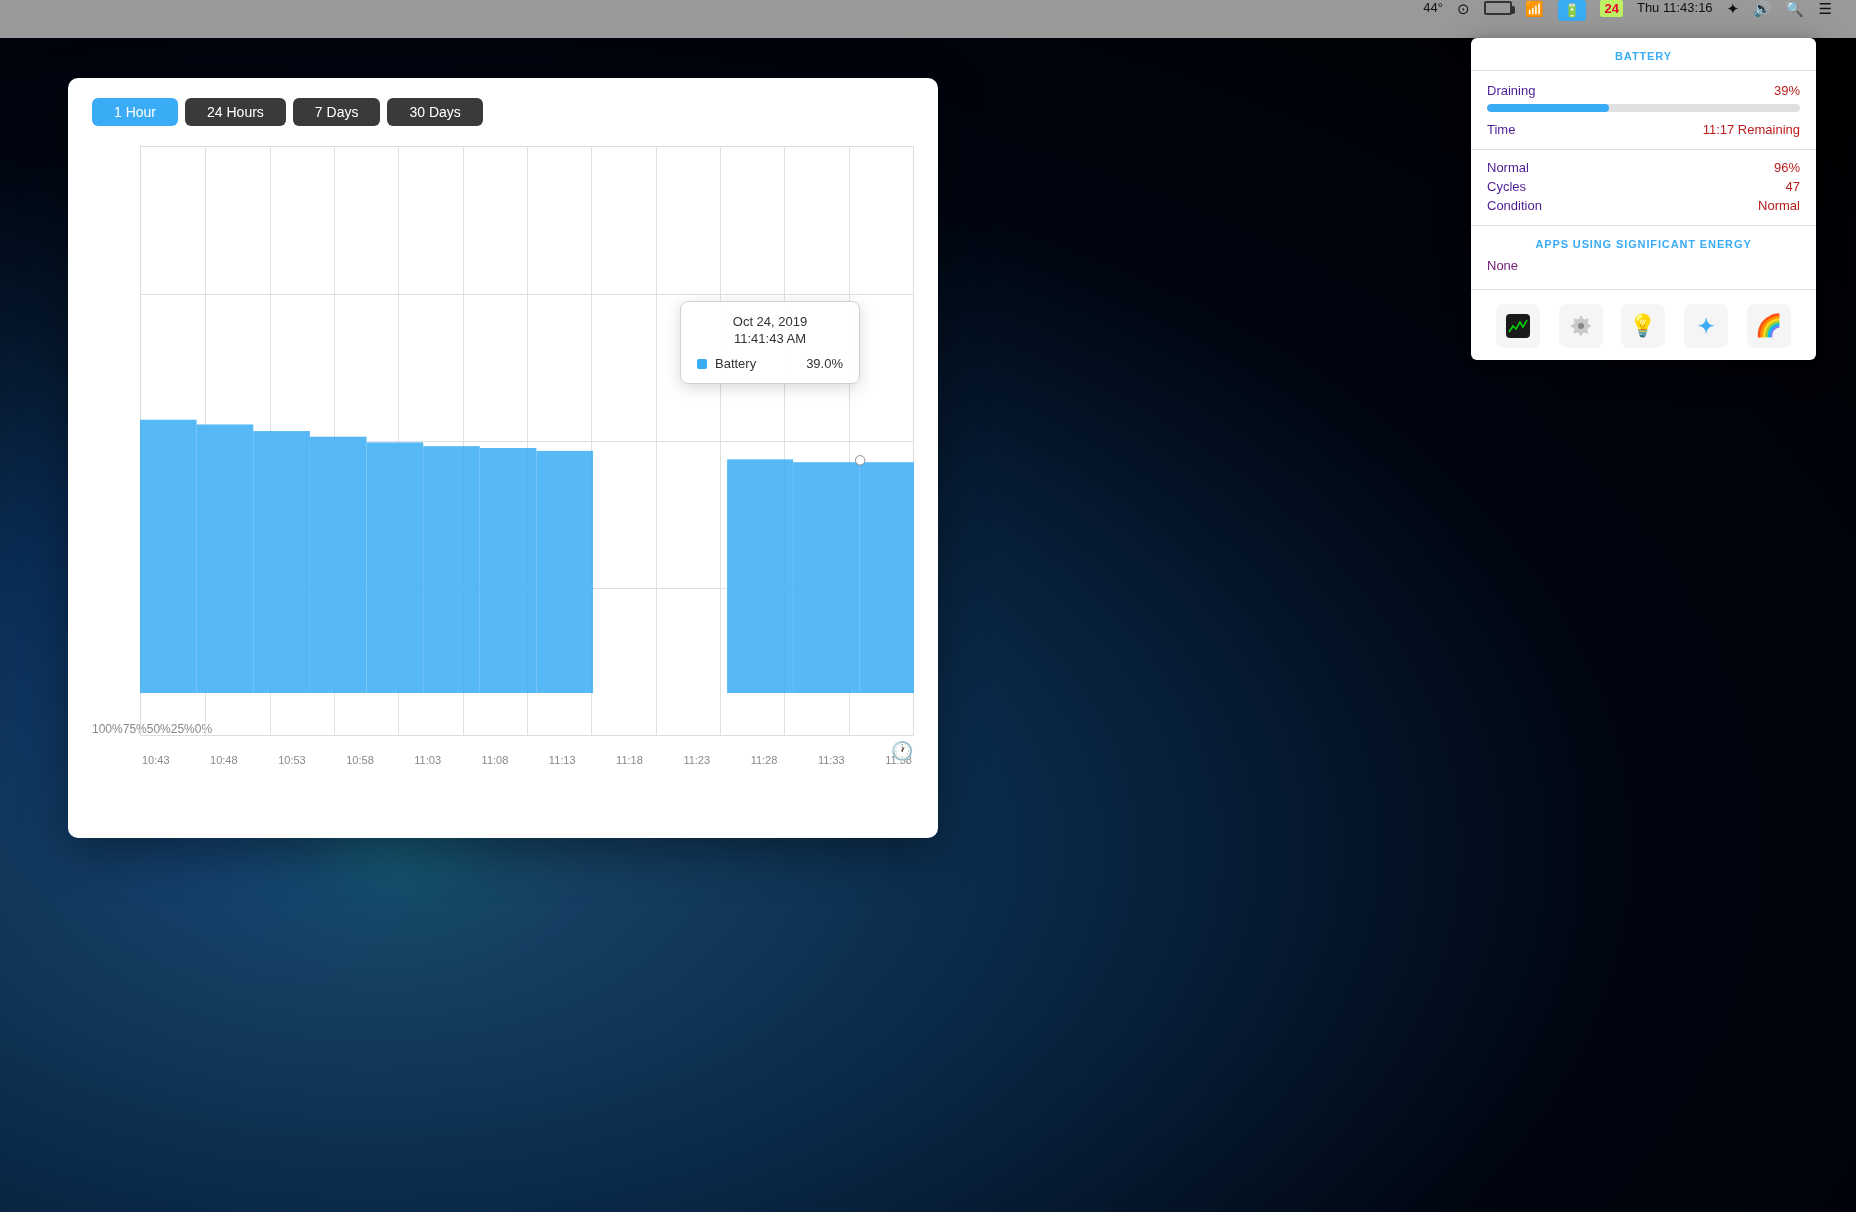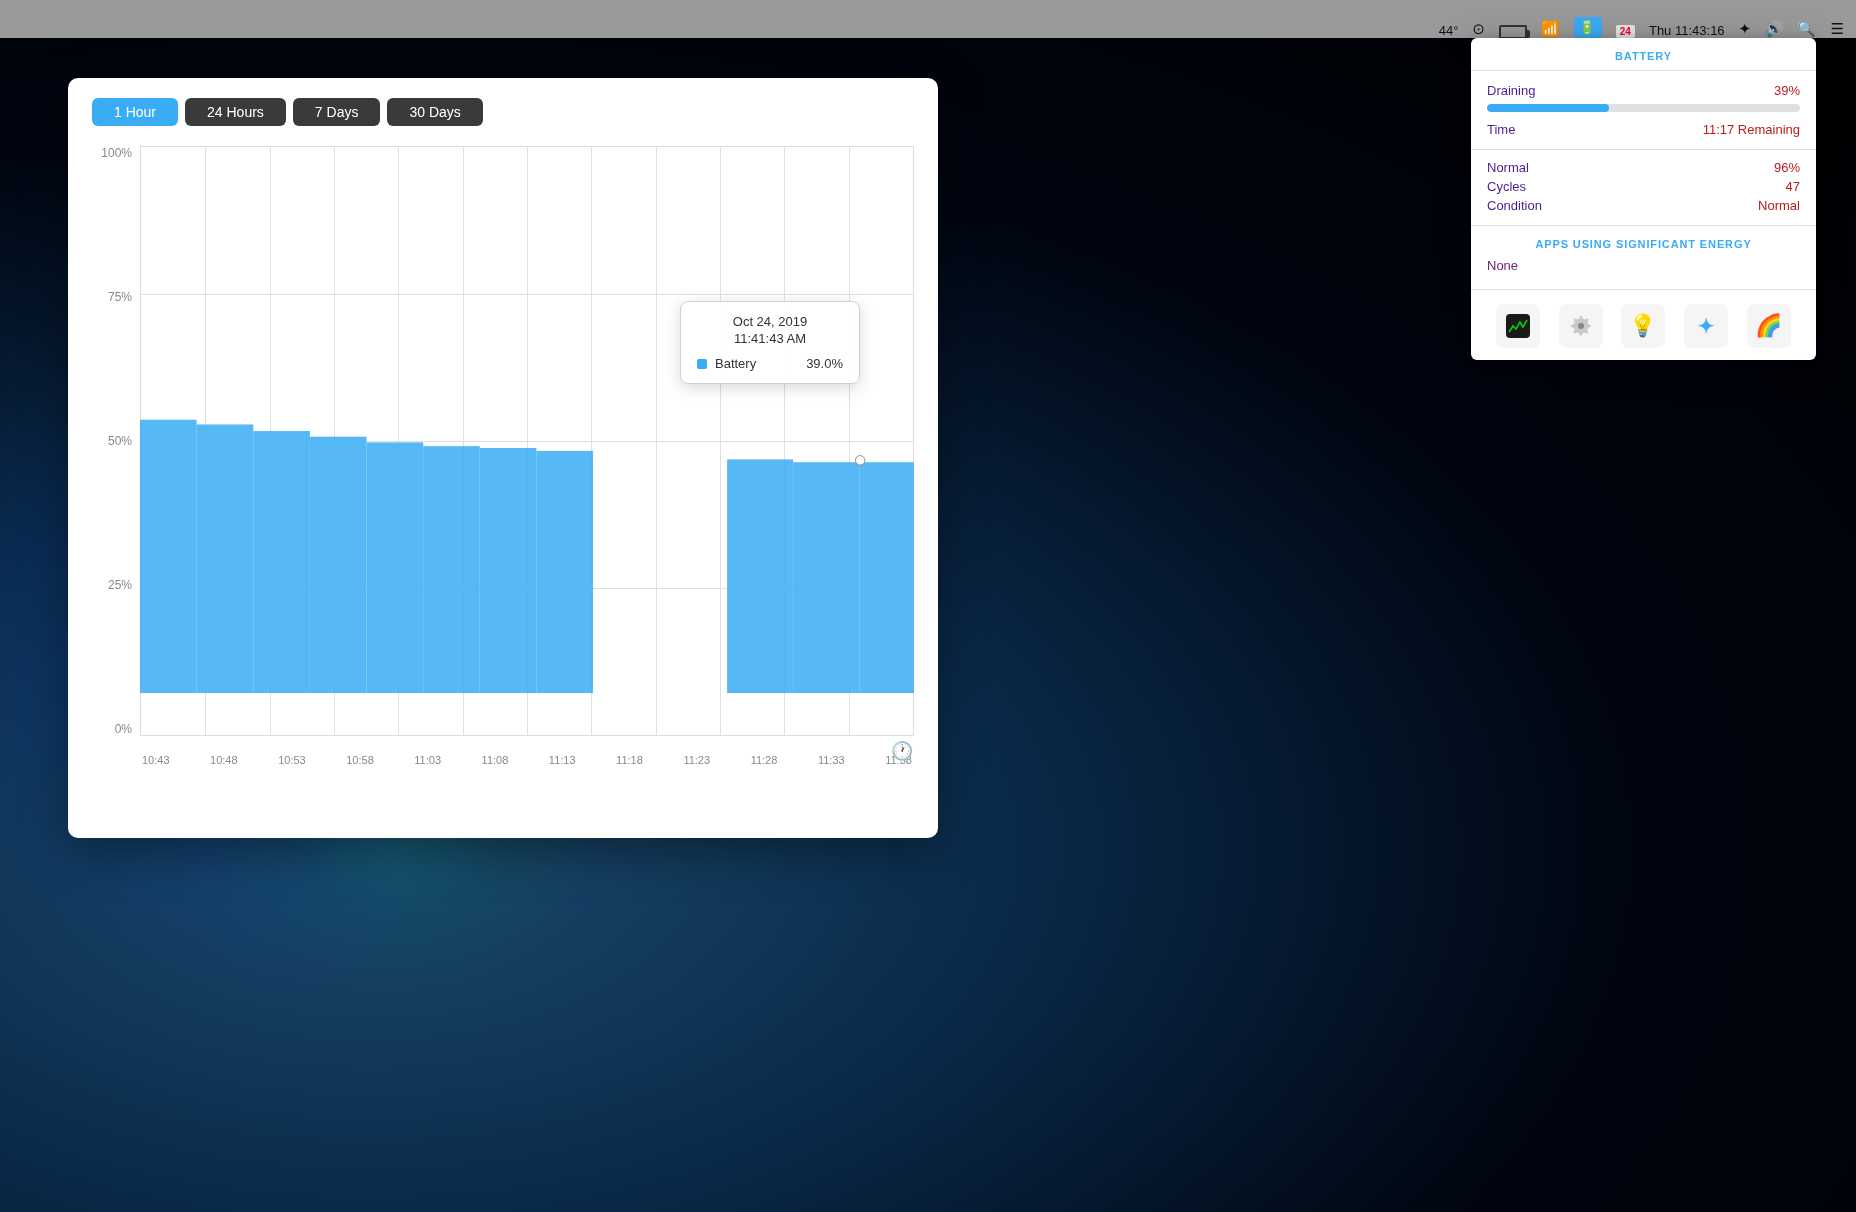--- a/index.html
+++ b/index.html
@@ -40,23 +40,23 @@
       border-radius: 50%;
     }
 
     
     .menu-bar {
       position: absolute;
       top: 0; left: 0; right: 0;
       height: 38px;
       background: rgba(180,180,180,0.85);
       display: flex;
-      align-items: flex-end;
+      align-items: flex-start;
       justify-content: flex-end;
-      padding: 0 12px;
+      padding: 0 24px;
       gap: 14px;
       z-index: 100;
     }
     .menu-bar-item {
       font-size: 13px;
       color: #111;
       display: flex;
       align-items: center;
       gap: 4px;
       cursor: pointer;
@@ -206,21 +206,21 @@
     .chart-area {
       position: relative;
       width: 100%;
       height: 620px;
       display: flex;
     }
     .chart-y-axis {
       width: 48px;
       height: 100%;
       display: flex;
-      flex-direction: column;
+      flex-direction: row;
       justify-content: space-between;
       align-items: flex-end;
       padding-right: 8px;
       padding-bottom: 30px;
     }
     .chart-y-label {
       font-size: 12px;
       color: #888;
     }
     .chart-main {
@@ -329,21 +329,21 @@
 <div class="menu-bar">
   <span class="menu-bar-item">
     <span>44°</span>
   </span>
   <span class="menu-bar-item menu-bar-icon">⊙</span>
   <span class="menu-bar-item" style="border:2px solid #333;width:28px;height:14px;display:inline-block;border-radius:2px;position:relative;top:1px;">
     <span style="position:absolute;right:-5px;top:3px;width:4px;height:8px;background:#333;border-radius:0 2px 2px 0;"></span>
   </span>
   <span class="menu-bar-item menu-bar-icon">📶</span>
   <span class="menu-bar-item" style="background:#3aabf5;padding:3px 6px;border-radius:3px;color:#fff;font-size:13px;">🔋</span>
-  <span class="menu-bar-item" style="background:#e5e5e5;color:#e03;font-size:10px;padding:1px 4px;border-radius:2px;font-weight:bold;">24</span>
+  <span class="menu-bar-item" style="background:#bef264;color:#e03;font-size:13px;padding:1px 4px;border-radius:2px;font-weight:bold;">24</span>
   <span class="menu-bar-datetime menu-bar-item">Thu 11:43:16</span>
   <span class="menu-bar-item menu-bar-icon">✦</span>
   <span class="menu-bar-item menu-bar-icon">🔊</span>
   <span class="menu-bar-item menu-bar-icon">🔍</span>
   <span class="menu-bar-item menu-bar-icon">☰</span>
 </div>
 
 <div class="battery-panel">
   <div class="battery-panel-header">BATTERY</div>
   <hr class="battery-panel-divider">

